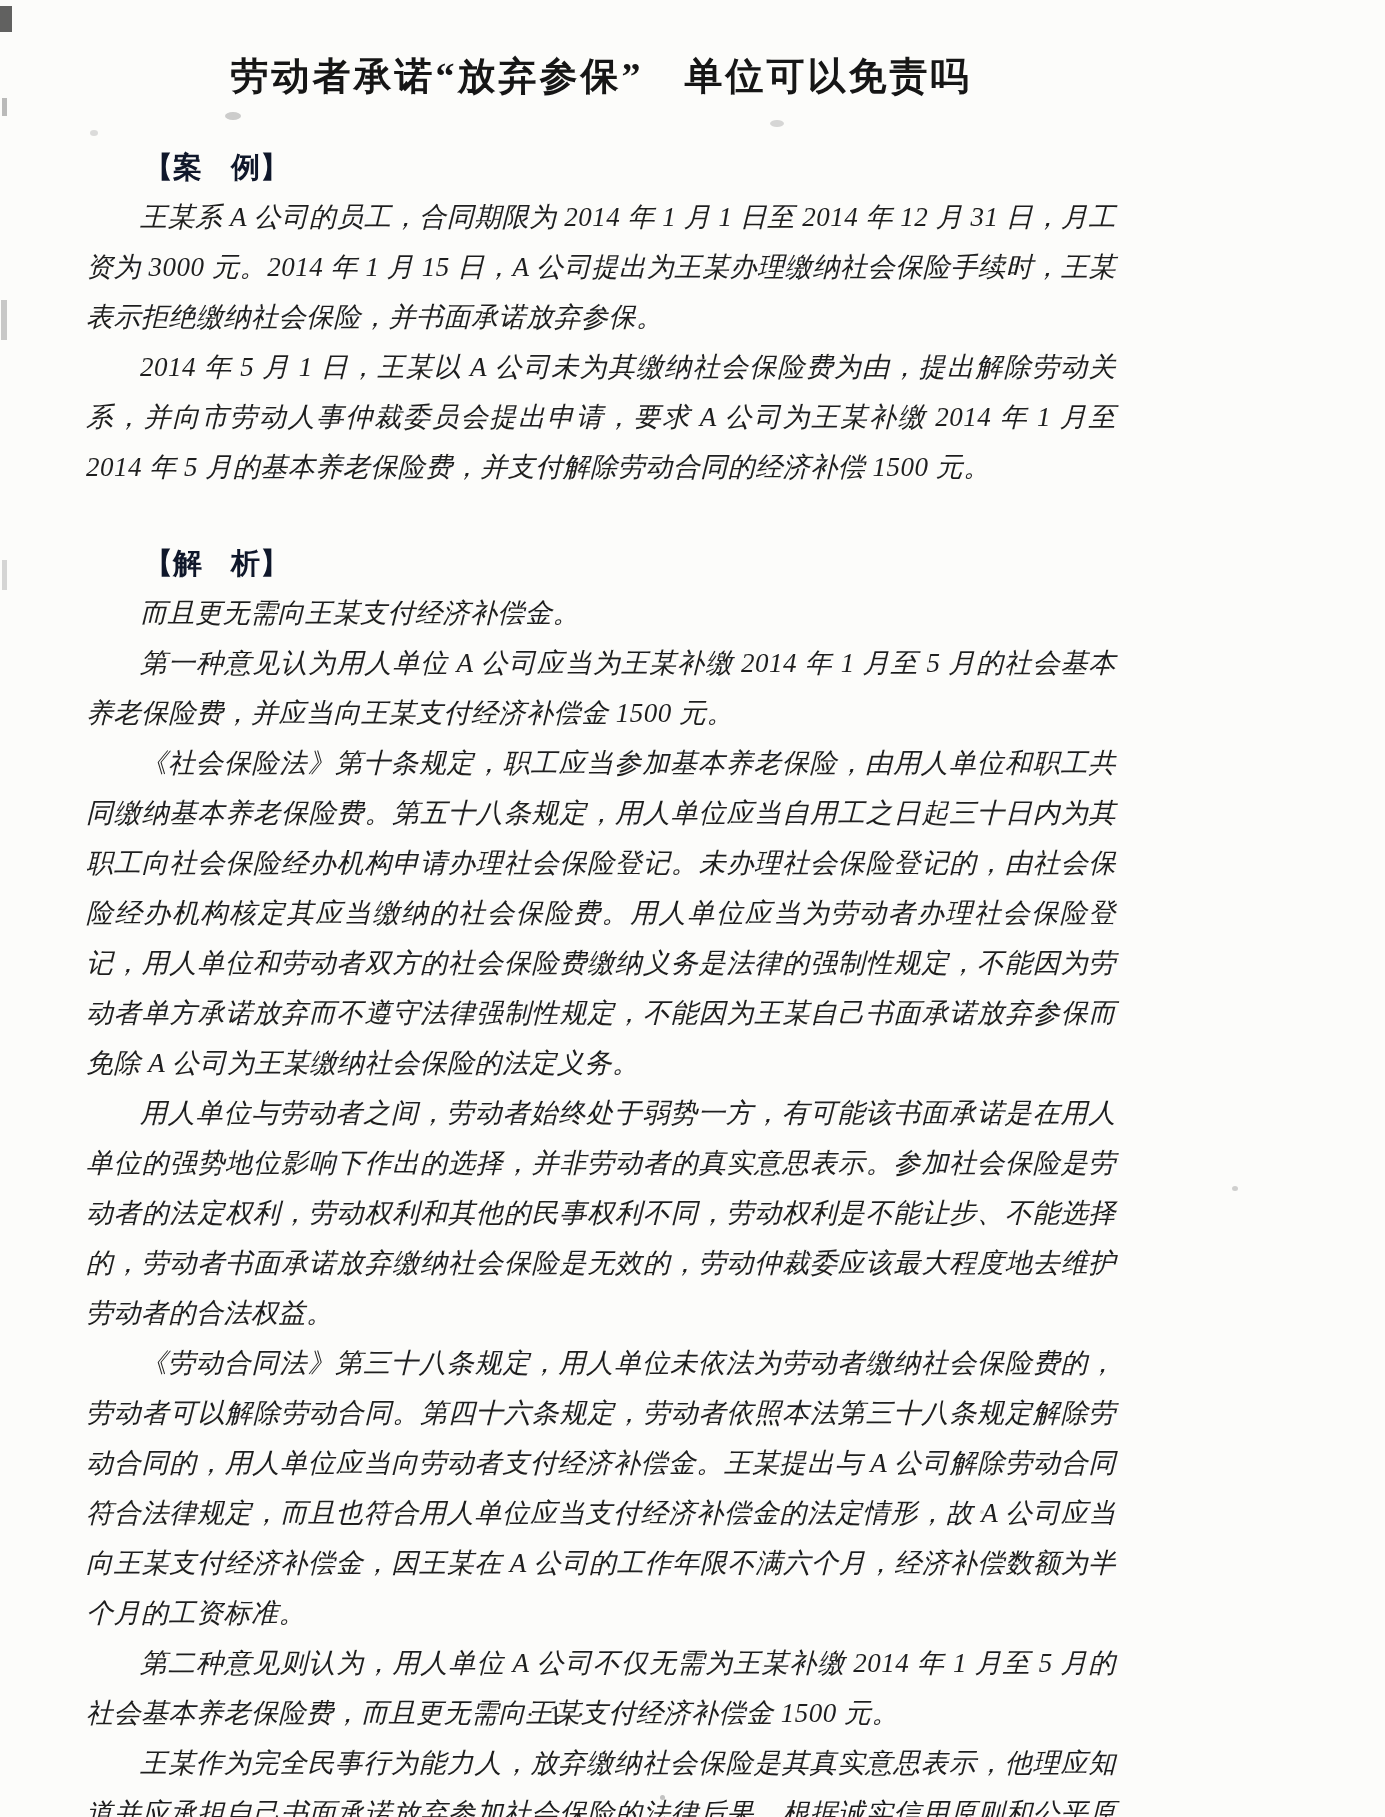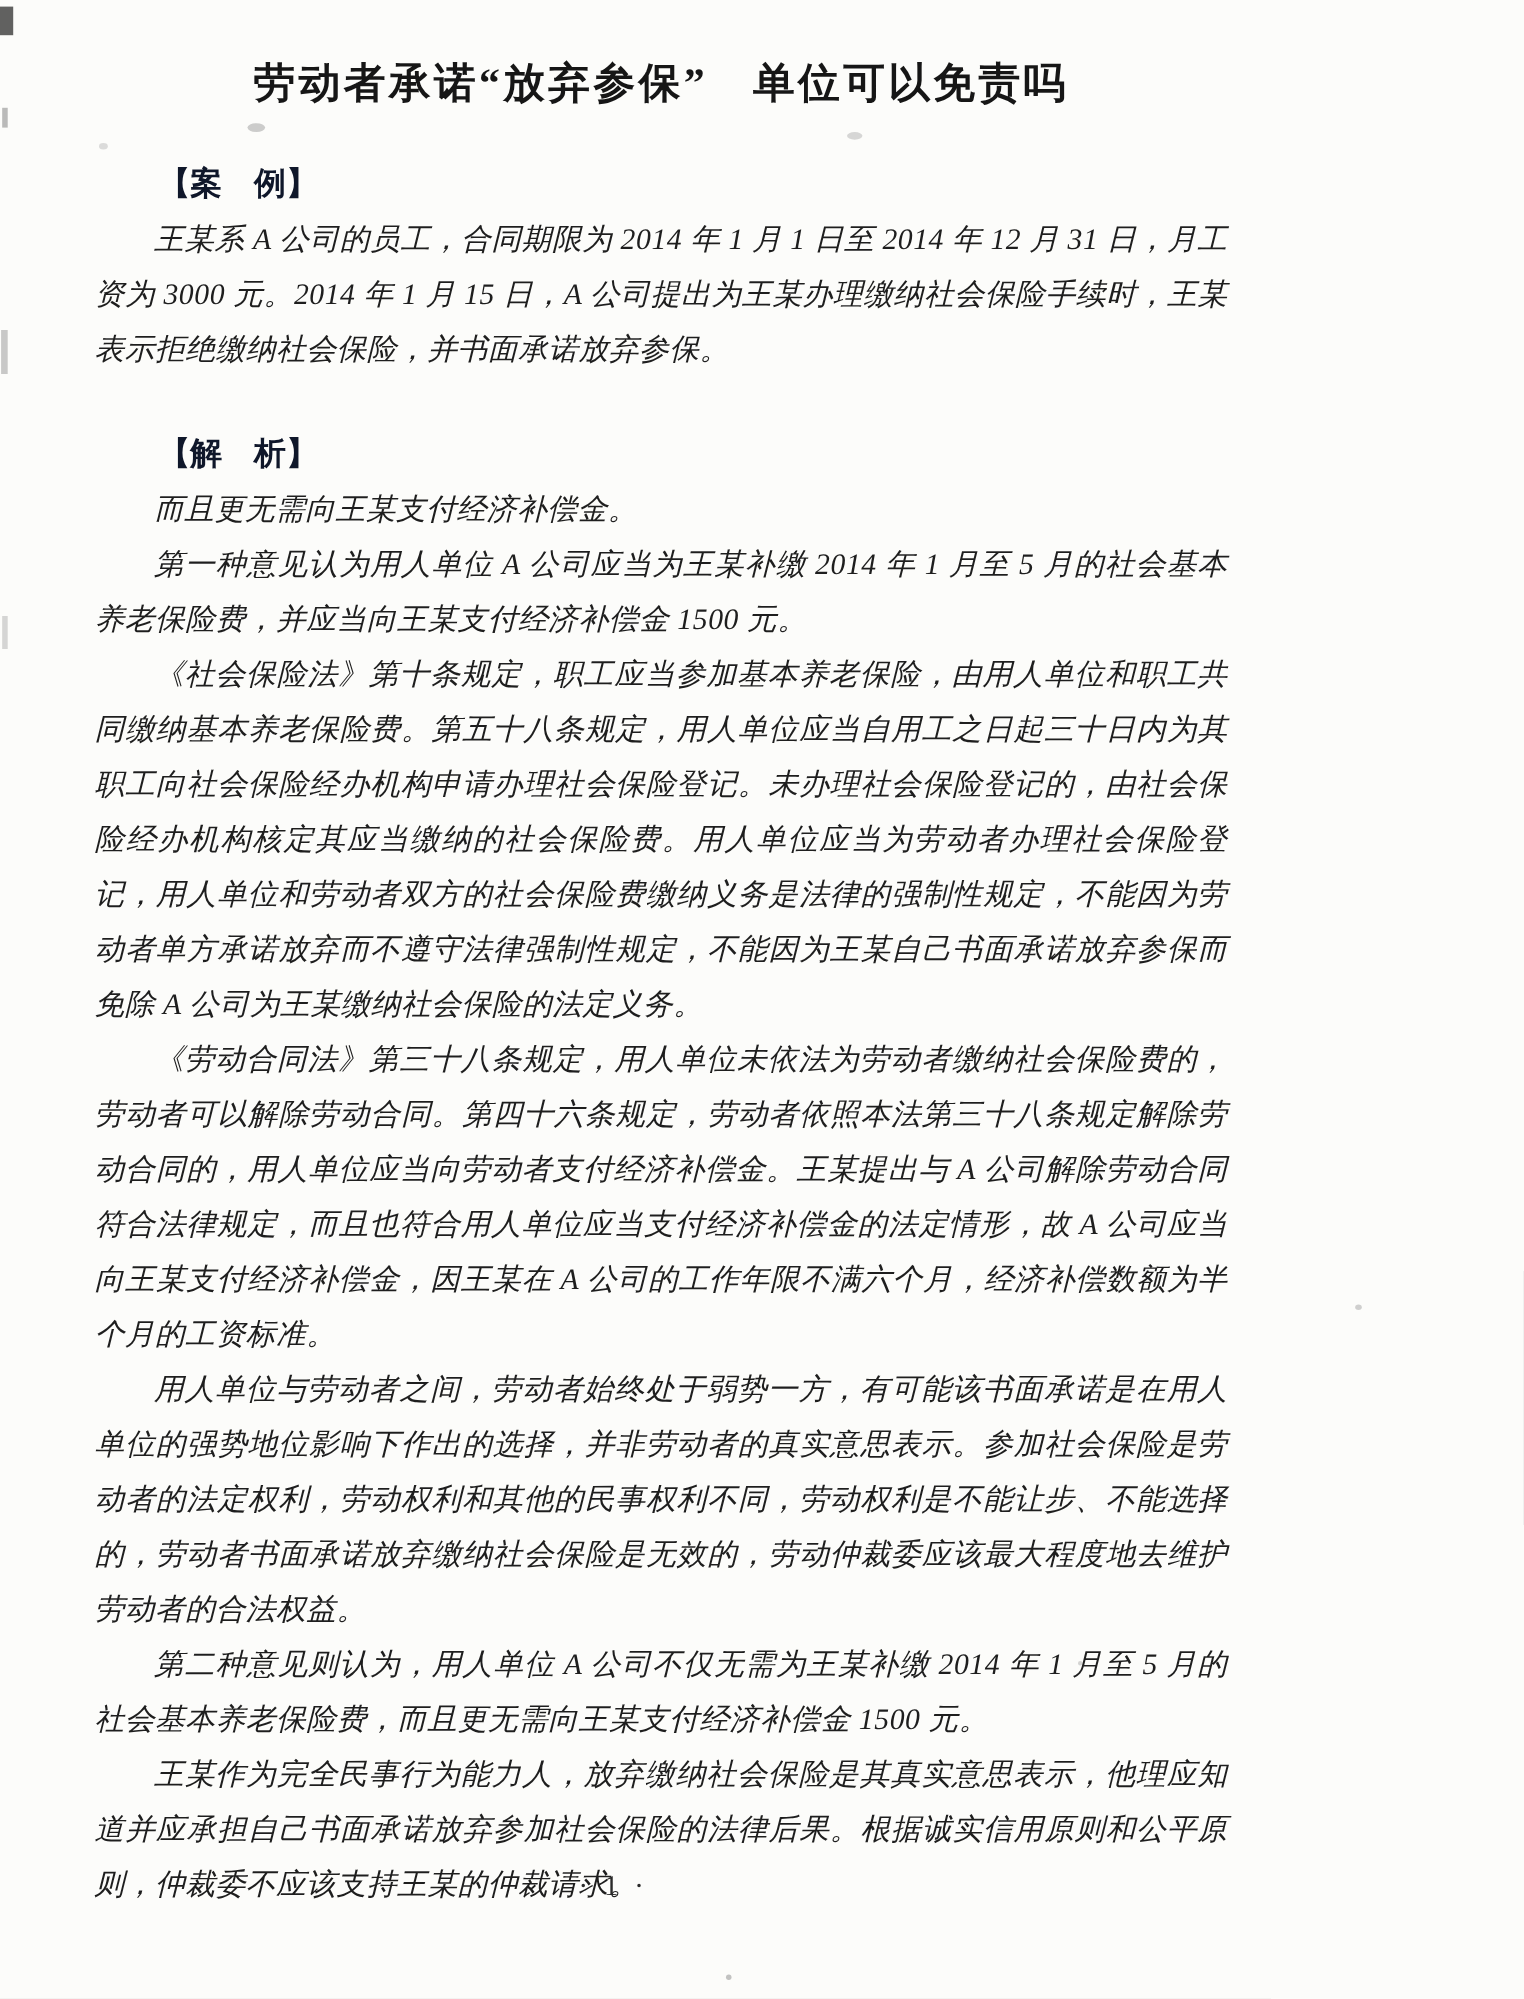--- a/index.html
+++ b/index.html
@@ -74,29 +74,30 @@
 <body>
 
 <div class="page">
 
   <div class="content">
     <h1 class="doc-title">劳动者承诺“放弃参保”　单位可以免责吗</h1>
 
     <section>
       <h2 class="section-heading heading-case">【案　例】</h2>
       <p>王某系 A 公司的员工，合同期限为 2014 年 1 月 1 日至 2014 年 12 月 31 日，月工资为 3000 元。2014 年 1 月 15 日，A 公司提出为王某办理缴纳社会保险手续时，王某表示拒绝缴纳社会保险，并书面承诺放弃参保。</p>
+      <p>2014 年 5 月 1 日，王某以 A 公司未为其缴纳社会保险费为由，提出解除劳动关系，并向市劳动人事仲裁委员会提出申请，要求 A 公司为王某补缴 2014 年 1 月至 2014 年 5 月的基本养老保险费，并支付解除劳动合同的经济补偿 1500 元。</p>
     </section>
 
     <section>
       <h2 class="section-heading heading-analysis">【解　析】</h2>
       <p>而且更无需向王某支付经济补偿金。</p>
       <p>第一种意见认为用人单位 A 公司应当为王某补缴 2014 年 1 月至 5 月的社会基本养老保险费，并应当向王某支付经济补偿金 1500 元。</p>
       <p>《社会保险法》第十条规定，职工应当参加基本养老保险，由用人单位和职工共同缴纳基本养老保险费。第五十八条规定，用人单位应当自用工之日起三十日内为其职工向社会保险经办机构申请办理社会保险登记。未办理社会保险登记的，由社会保险经办机构核定其应当缴纳的社会保险费。用人单位应当为劳动者办理社会保险登记，用人单位和劳动者双方的社会保险费缴纳义务是法律的强制性规定，不能因为劳动者单方承诺放弃而不遵守法律强制性规定，不能因为王某自己书面承诺放弃参保而免除 A 公司为王某缴纳社会保险的法定义务。</p>
+      <p>用人单位与劳动者之间，劳动者始终处于弱势一方，有可能该书面承诺是在用人单位的强势地位影响下作出的选择，并非劳动者的真实意思表示。参加社会保险是劳动者的法定权利，劳动权利和其他的民事权利不同，劳动权利是不能让步、不能选择的，劳动者书面承诺放弃缴纳社会保险是无效的，劳动仲裁委应该最大程度地去维护劳动者的合法权益。</p>
       <p>《劳动合同法》第三十八条规定，用人单位未依法为劳动者缴纳社会保险费的，劳动者可以解除劳动合同。第四十六条规定，劳动者依照本法第三十八条规定解除劳动合同的，用人单位应当向劳动者支付经济补偿金。王某提出与 A 公司解除劳动合同符合法律规定，而且也符合用人单位应当支付经济补偿金的法定情形，故 A 公司应当向王某支付经济补偿金，因王某在 A 公司的工作年限不满六个月，经济补偿数额为半个月的工资标准。</p>
-      <p>用人单位与劳动者之间，劳动者始终处于弱势一方，有可能该书面承诺是在用人单位的强势地位影响下作出的选择，并非劳动者的真实意思表示。参加社会保险是劳动者的法定权利，劳动权利和其他的民事权利不同，劳动权利是不能让步、不能选择的，劳动者书面承诺放弃缴纳社会保险是无效的，劳动仲裁委应该最大程度地去维护劳动者的合法权益。</p>
       <p>第二种意见则认为，用人单位 A 公司不仅无需为王某补缴 2014 年 1 月至 5 月的社会基本养老保险费，而且更无需向王某支付经济补偿金 1500 元。</p>
       <p>王某作为完全民事行为能力人，放弃缴纳社会保险是其真实意思表示，他理应知道并应承担自己书面承诺放弃参加社会保险的法律后果。根据诚实信用原则和公平原则，仲裁委不应该支持王某的仲裁请求。</p>
     </section>
   </div>
 
   <div class="page-number">· 1 ·</div>
 
   <div class="artifact a1"></div>
   <div class="artifact a2"></div>
   <div class="artifact a3"></div>

